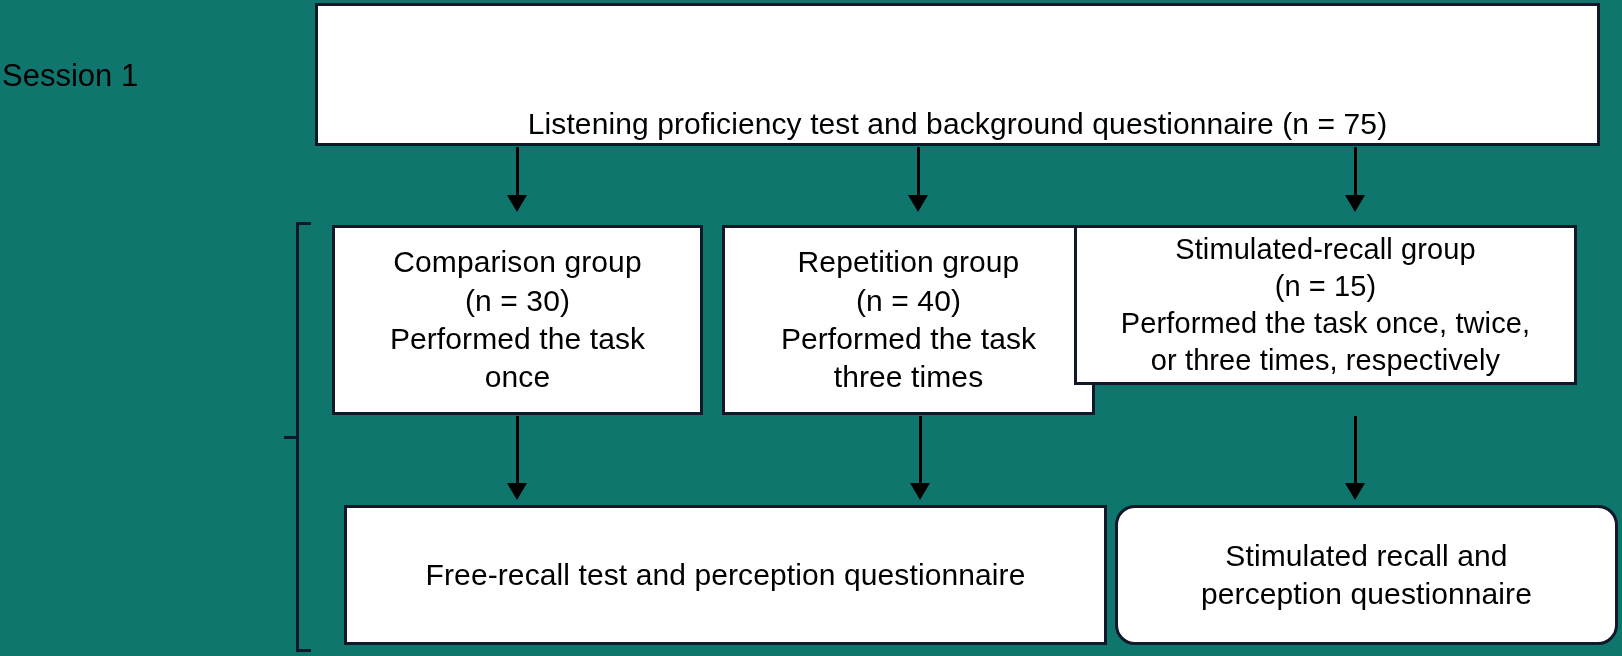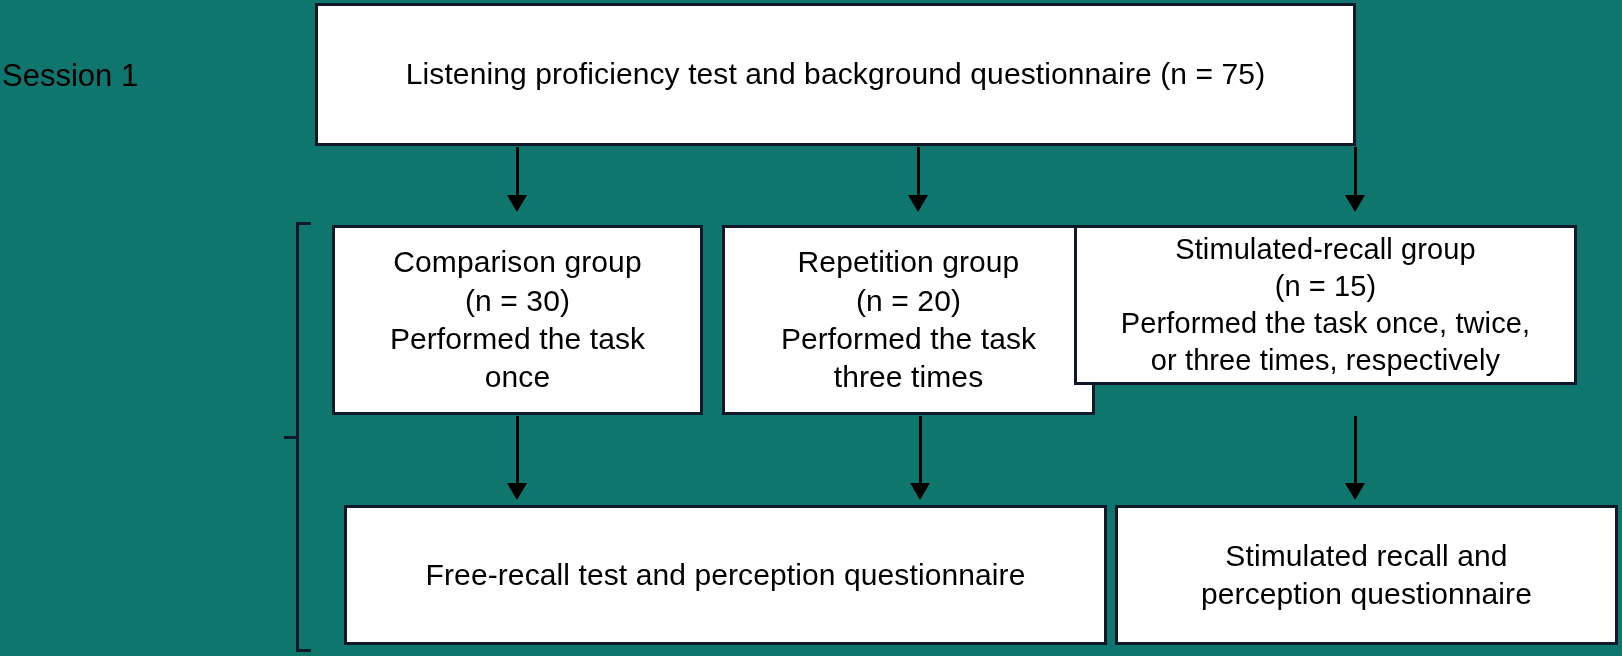--- a/index.html
+++ b/index.html
@@ -104,21 +104,21 @@
   <div class="side-label" style="left:2px; top:56px;">Session 1</div>
 
 
   <div class="brace" style="left:288px; top:222px; width:24px; height:430px;">
     <div class="spine"></div>
     <div class="tip top"></div>
     <div class="tip mid"></div>
     <div class="tip bottom"></div>
   </div>
 
-  <div class="node-box" style="left:315px; top:3px; width:1041px; height:143px;">
+  <div class="node-box" style="left:315px; top:3px; width:1285px; height:143px;align-items:flex-end;">
     <div class="node-text">Listening proficiency test and background questionnaire (n = 75)</div>
   </div>
 
   <div class="arrow" style="left:505px; top:147px; width:24px; height:65px;">
     <div class="shaft" style="height:48px;"></div>
     <div class="head"></div>
   </div>
 
   <div class="arrow" style="left:906px; top:147px; width:24px; height:65px;">
     <div class="shaft" style="height:48px;"></div>
@@ -132,21 +132,21 @@
 
   <div class="node-box" style="left:332px; top:225px; width:371px; height:190px;text-align:center;">
     <div class="node-text">Comparison group
 (n = 30)
 Performed the task
 once</div>
   </div>
 
   <div class="node-box" style="left:722px; top:225px; width:373px; height:190px;">
     <div class="node-text">Repetition group
-(n = 20)
+(n = 40)
 Performed the task
 three times</div>
   </div>
 
   <div class="node-box" style="left:1074px; top:225px; width:503px; height:160px;">
     <div class="node-text compact">Stimulated-recall group
 (n = 15)
 Performed the task once, twice,
 or three times, respectively</div>
   </div>
@@ -163,18 +163,18 @@
 
   <div class="arrow" style="left:1343px; top:416px; width:24px; height:84px;">
     <div class="shaft" style="height:67px;"></div>
     <div class="head"></div>
   </div>
 
   <div class="node-box" style="left:332px; top:505px; width:763px; height:140px;margin-left:12px;">
     <div class="node-text">Free-recall test and perception questionnaire</div>
   </div>
 
-  <div class="node-box" style="left:1115px; top:505px; width:503px; height:140px;">
+  <div class="node-box" style="left:1115px; top:505px; width:503px; height:140px;border-radius:20px;">
     <div class="node-text">Stimulated recall and
 perception questionnaire</div>
   </div>
 
 </div>
 
 </body></html>

